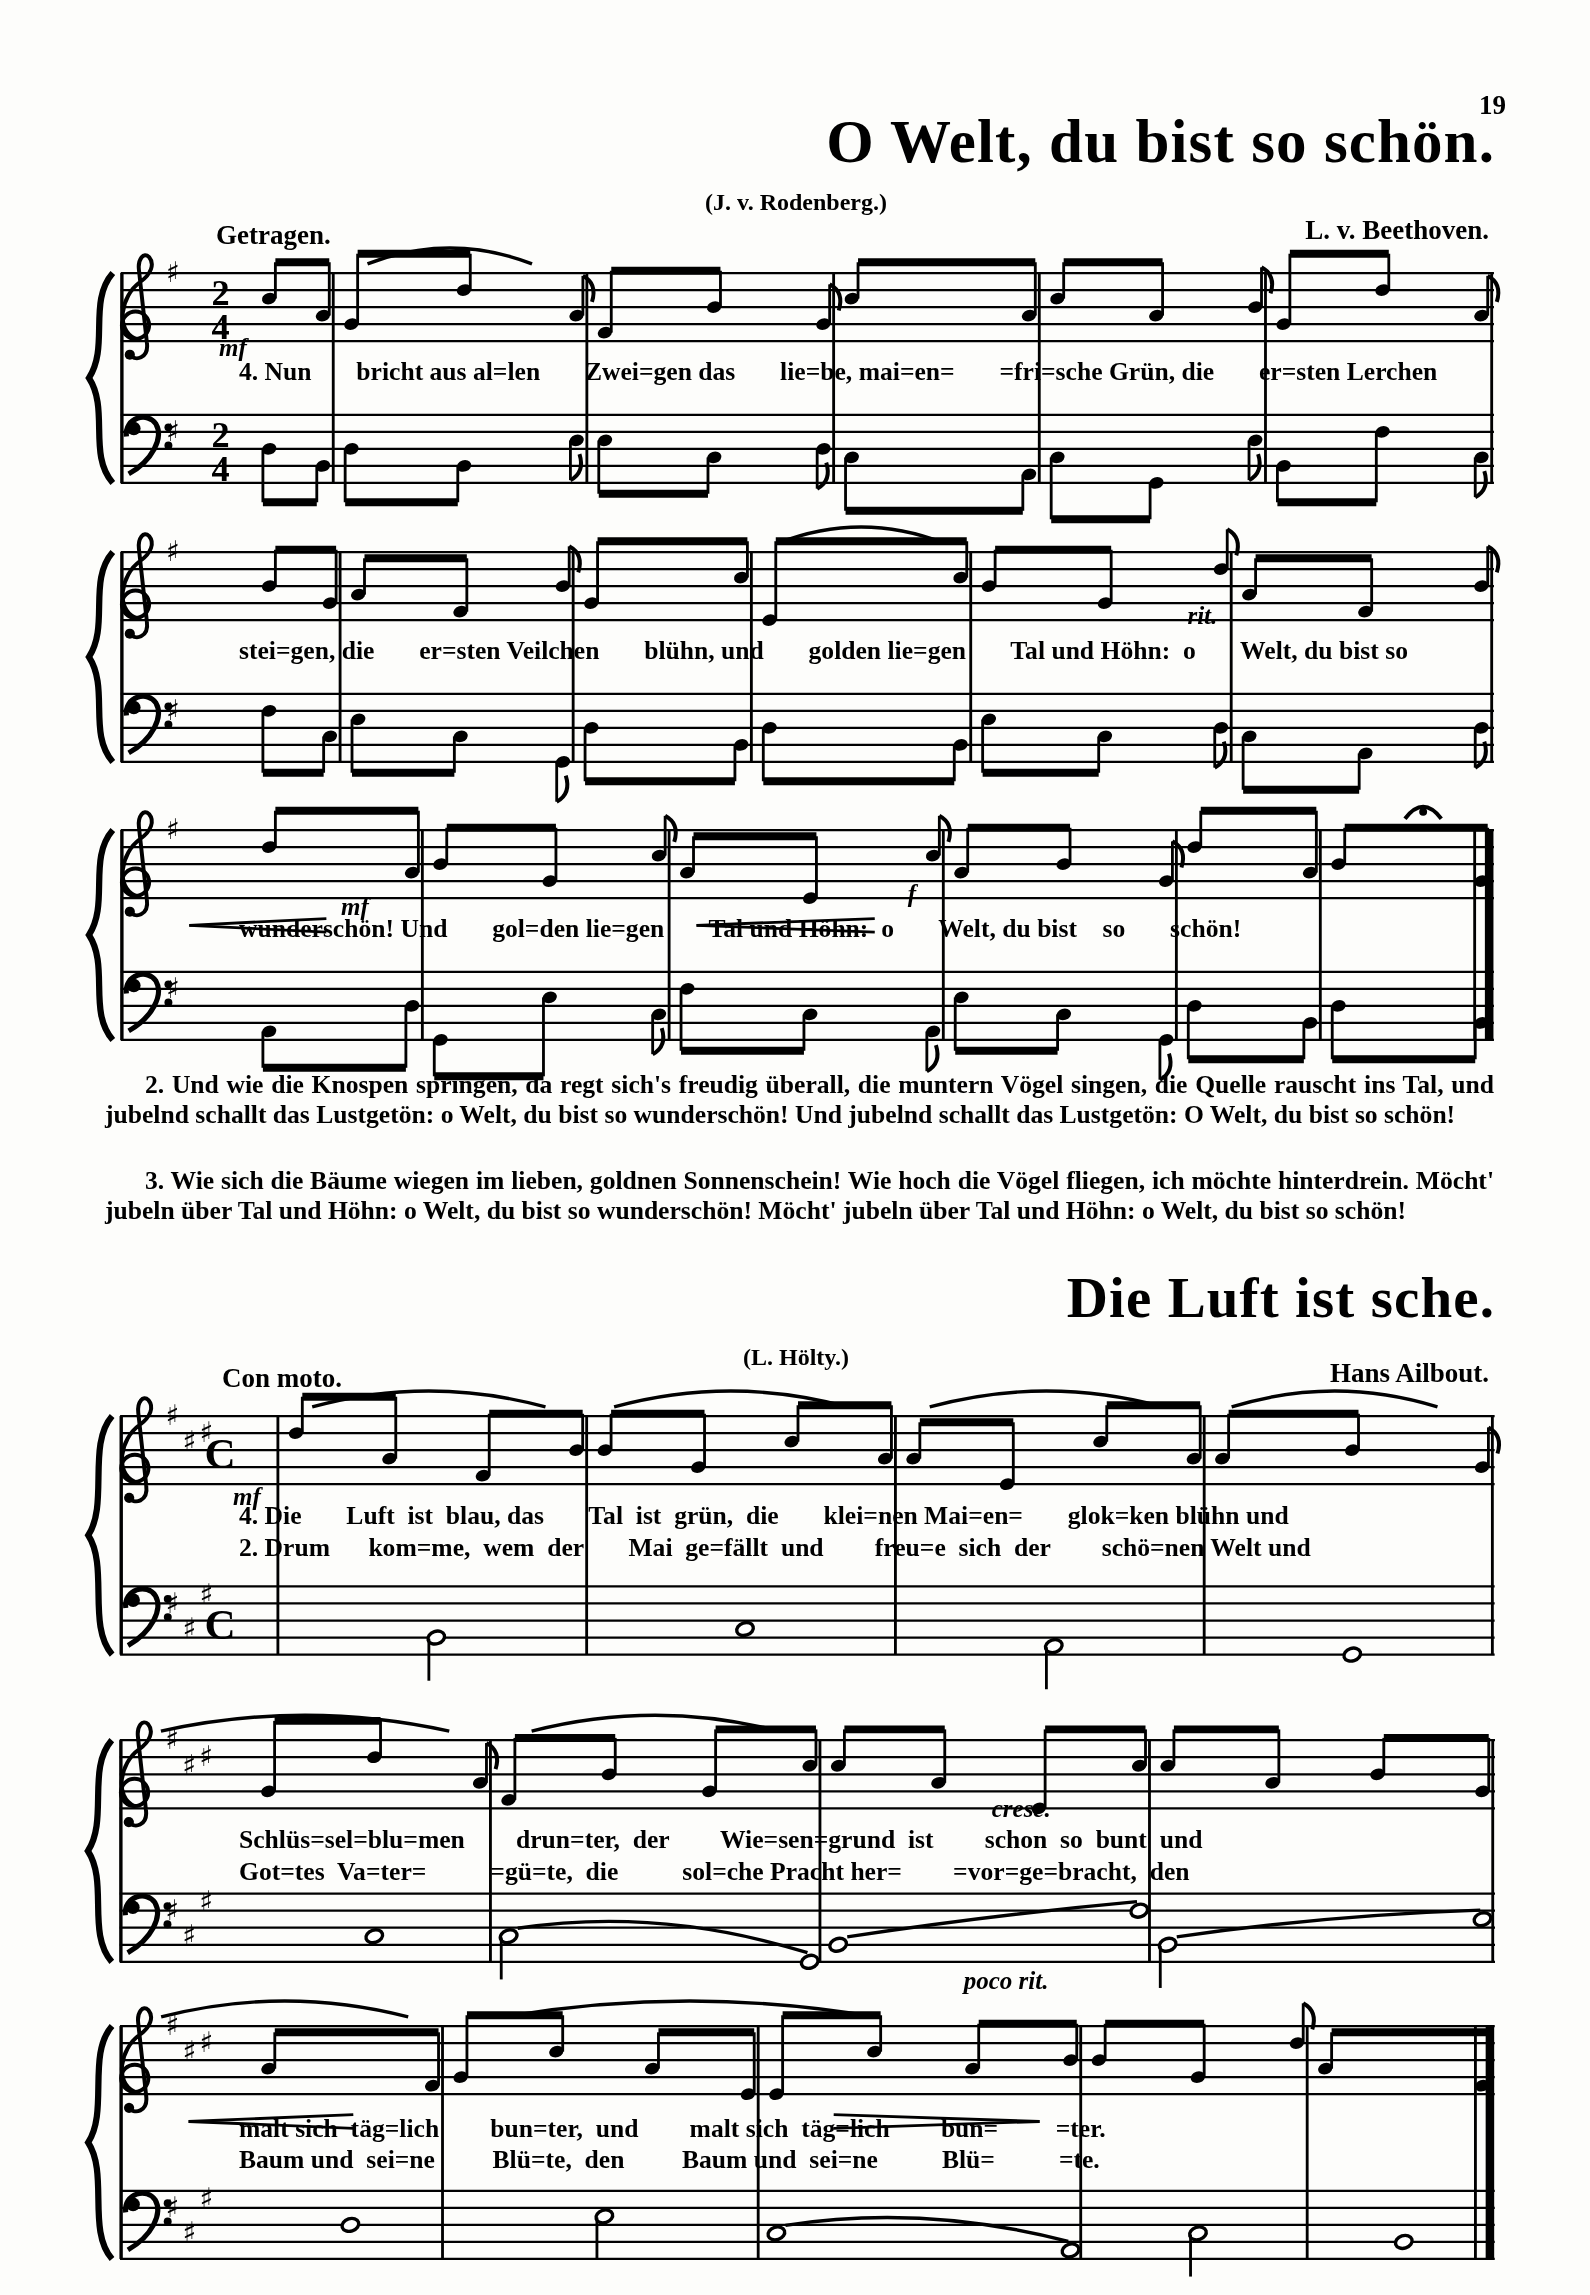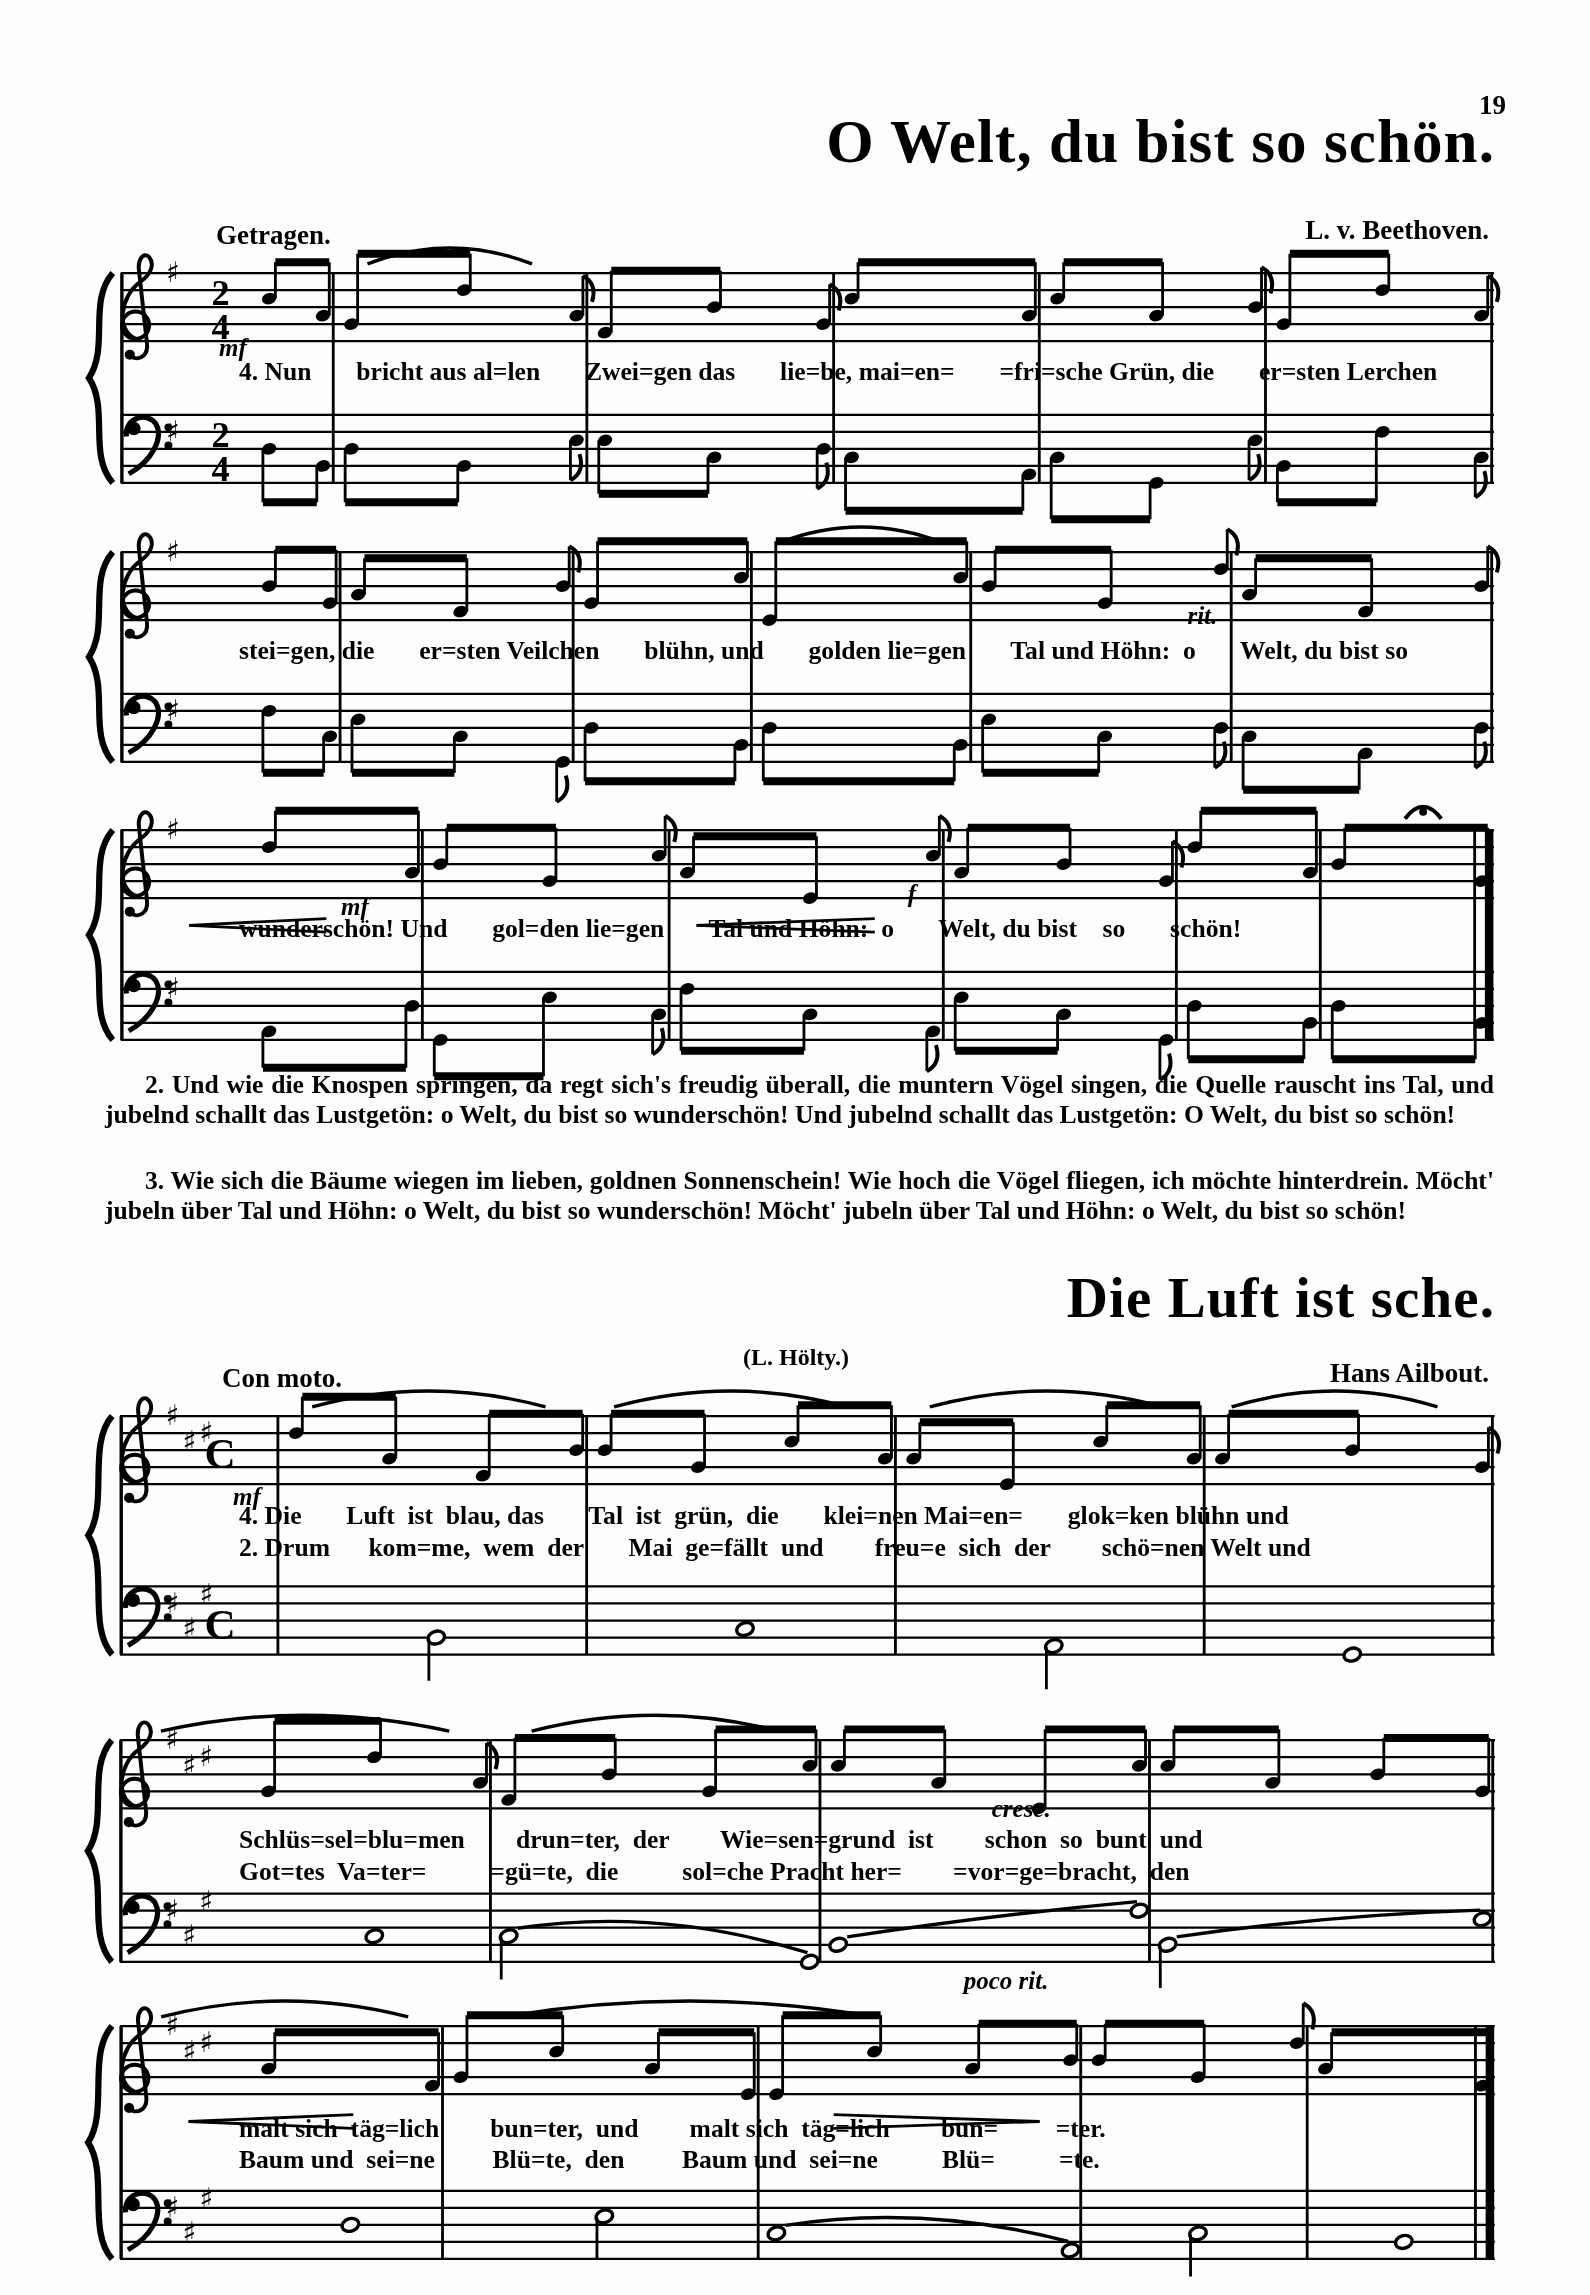--- a/index.html
+++ b/index.html
@@ -27,20 +27,21 @@
          text-align:justify;text-indent:40px;line-height:1.18}
 </style>
 </head>
 <body>
 
 <div class="page">
 
   <div class="pagenum">19</div>
 
   <div class="title t1">O Welt, du bist so schön.</div>
+  <div class="poet p1">(J. v. Rodenberg.)</div>
   <div class="tempo tmp1">Getragen.</div>
   <div class="composer c1">L. v. Beethoven.</div>
 
   <div class="system" style="top:256px;height:244px">
     <svg id="svg0" width="1398" height="244" viewBox="0 0 2460 430">
         <line x1="40" y1="30" x2="2460" y2="30" stroke="#000" stroke-width="4"></line>
         <line x1="40" y1="280" x2="2460" y2="280" stroke="#000" stroke-width="4"></line>
         <line x1="40" y1="60" x2="2460" y2="60" stroke="#000" stroke-width="4"></line>
         <line x1="40" y1="310" x2="2460" y2="310" stroke="#000" stroke-width="4"></line>
         <line x1="40" y1="90" x2="2460" y2="90" stroke="#000" stroke-width="4"></line>

